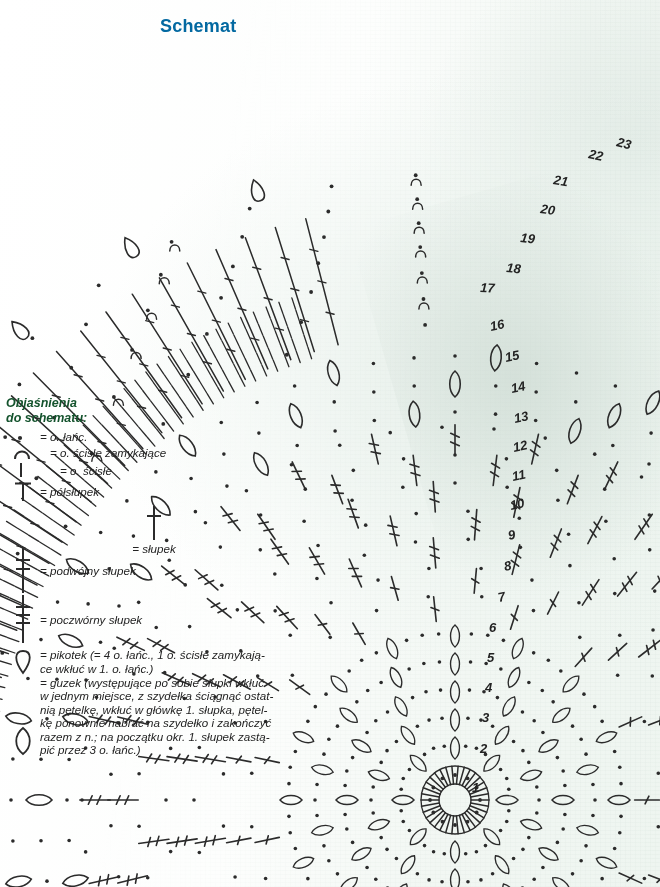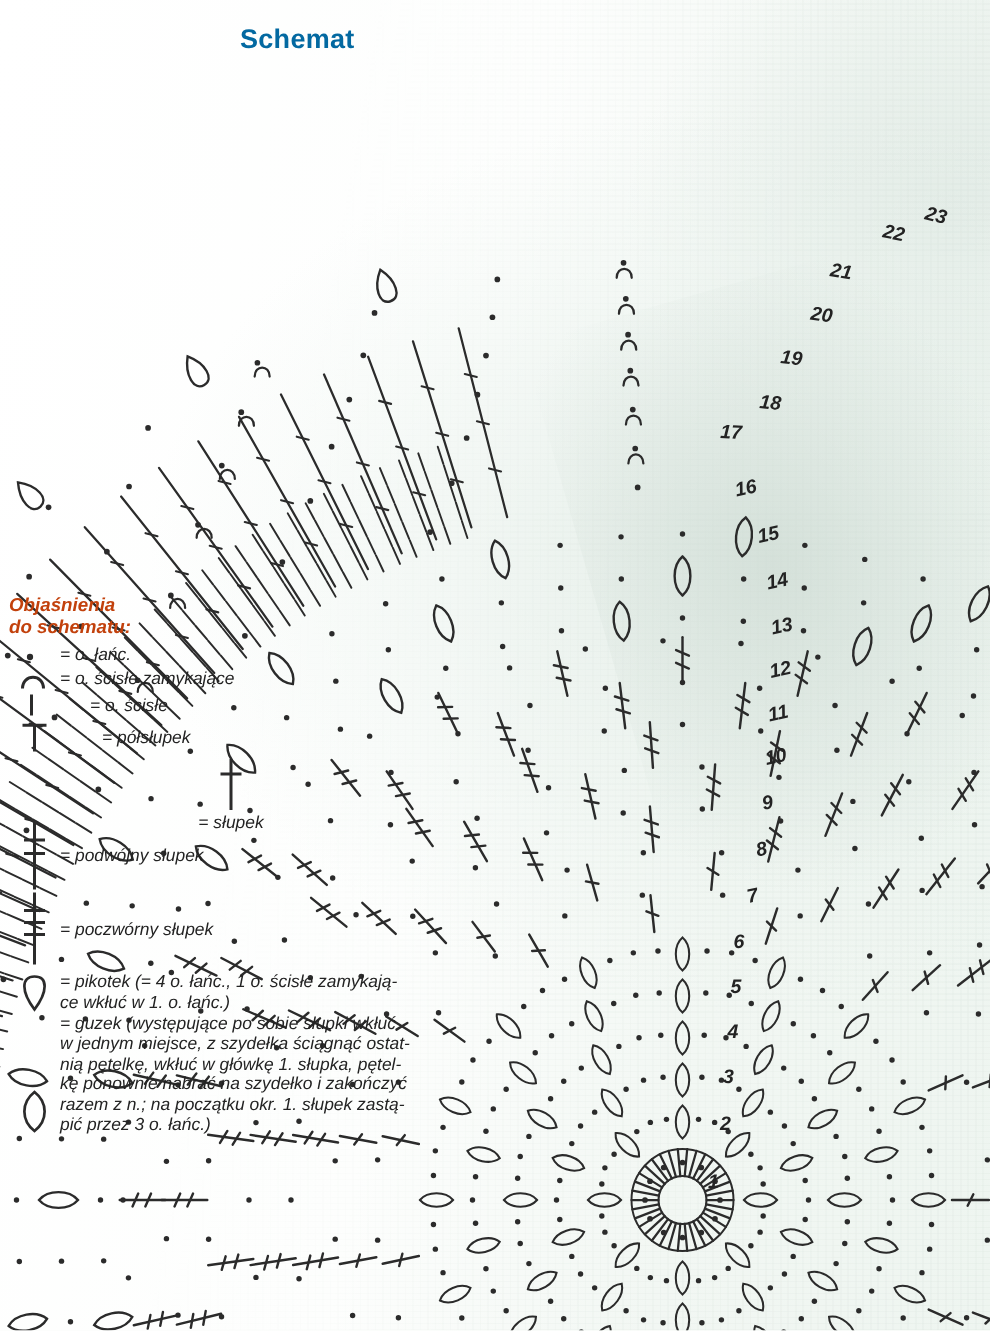--- a/index.html
+++ b/index.html
@@ -41,38 +41,38 @@
 
   
   #chart{position:absolute;left:0;top:0;width:660px;height:887px;}
 
   
   .legend{
     position:absolute;left:6px;top:396px;width:296px;
   }
   .legend-head{
     font-size:12.5px;font-style:italic;font-weight:bold;line-height:15px;
-    color:#c2410c;margin-bottom:3px;
+    color:#14532d;margin-bottom:3px;
   }
   .legend-rows{margin-top:1px;}
   .lrow{
     display:flex;align-items:center;min-height:13px;
   }
   .lrow .sym{
     width:34px;min-width:34px;height:100%;
     display:flex;align-items:center;justify-content:center;
   }
   .lrow .txt{
     font-size:11.6px;font-style:italic;line-height:13px;color:#232323;
     white-space:nowrap;
   }
   .lrow.r-chain{height:15px;text-align:right;}
-  .lrow.r-slipclose{height:17px;}
+  .lrow.r-slipclose{height:17px;gap:10px;}
   .lrow.r-slip{height:18px;gap:20px;}
-  .lrow.r-half{height:25px;gap:28px;}
+  .lrow.r-half{height:25px;}
   .lrow.r-dc{height:40px;flex-direction:column;}
   .lrow.r-tr{height:52px;}
   .lrow.r-dtr{height:46px;}
 
   .legend-block{
     display:flex;align-items:flex-end;margin-top:2px;
   }
   .legend-block .sym{width:34px;min-width:34px;padding-top:1px;display:flex;justify-content:center;}
   .legend-block .txt{
     font-size:11.6px;font-style:italic;line-height:13.4px;color:#232323;

